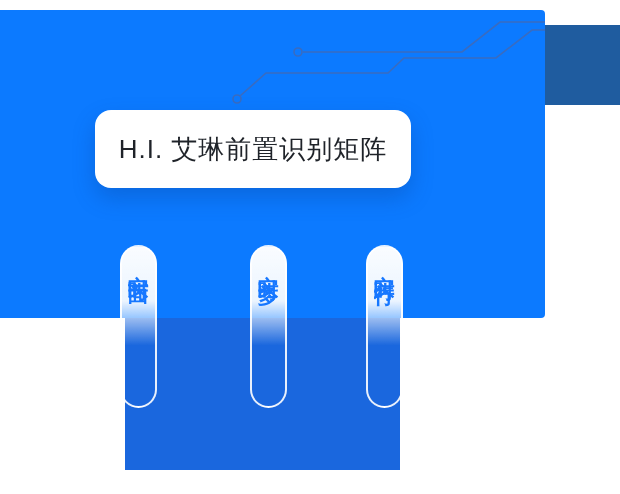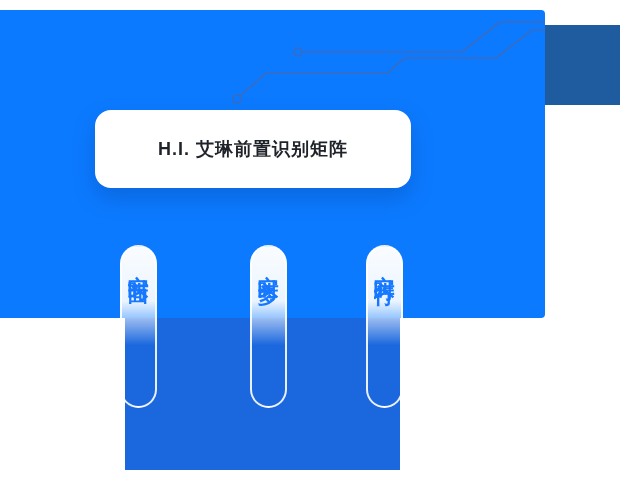--- a/index.html
+++ b/index.html
@@ -76,22 +76,22 @@
     left: 95px; top: 110px;
     width: 316px; height: 78px;
     background: #ffffff;
     border-radius: 16px;
     box-shadow: 0 10px 22px rgba(8, 57, 138, 0.28);
     display: flex;
     align-items: center;
     justify-content: center;
   }
   .title-text {
-    font-size: 18px;
-    font-weight: 700;
+    font-size: 26px;
+    font-weight: 400;
     color: var(--title-text, #1f2329);
     letter-spacing: 1px;
     white-space: nowrap;
   }
 </style>
 </head>
 <body>
 
 <div class="canvas">
 

